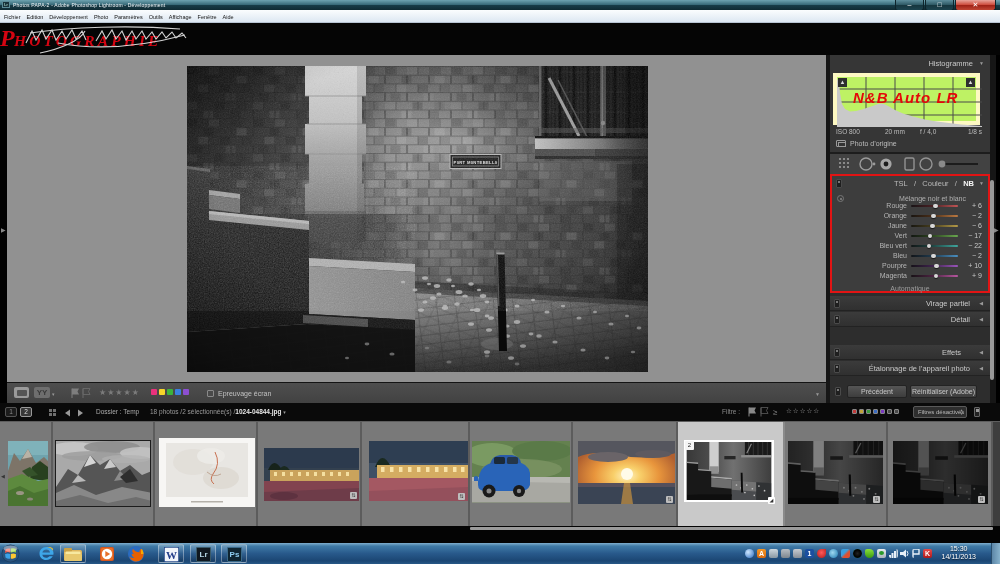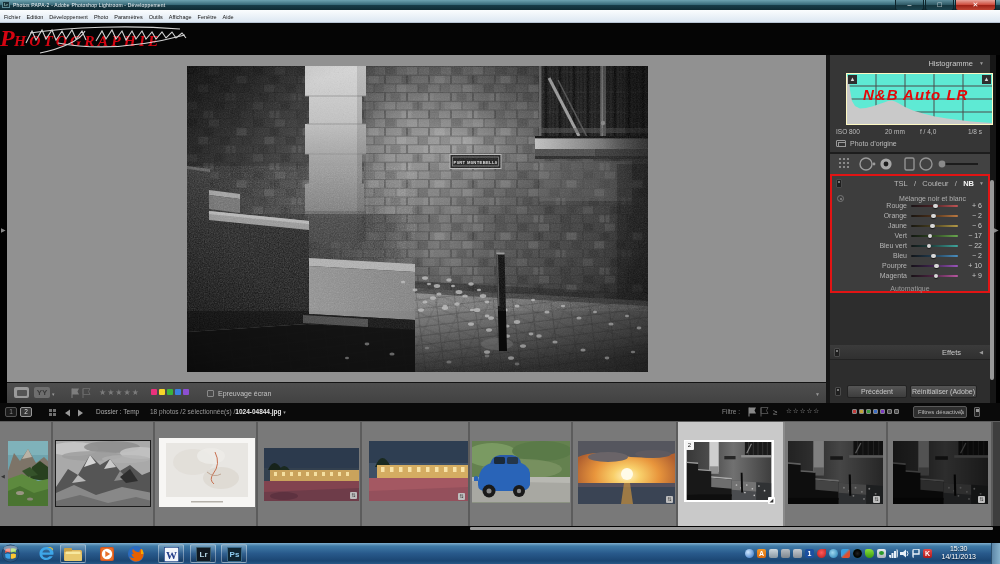--- a/index.html
+++ b/index.html
@@ -33,21 +33,21 @@
 #rscroll{left:990px;top:125px;width:4px;height:200px;background:#999;border-radius:2px;}
 #rsliver{left:996px;top:0;width:4px;height:348px;background:#000;}
 
 .pnl{position:absolute;left:0;width:160px;background:#343434;}
 .phead{position:absolute;font-size:7.5px;line-height:9px;color:#c9c9c9;}
 .parrow{position:absolute;font-size:5px;color:#9a9a9a;line-height:5px;}
 .pswitch{position:absolute;width:6px;height:9px;background:#1f1f1f;border:1px solid #4a4a4a;border-radius:1px;}
 .pswitch:after{content:"";position:absolute;left:1px;top:1px;width:2px;height:2px;background:#777;}
 .sep{position:absolute;left:0;width:160px;height:2px;background:#1d1d1d;}
 
-#histbox{position:absolute;left:16px;top:18px;width:147px;height:52px;background:#5eead4;border:1px solid #fef9c3;}
+#histbox{position:absolute;left:3px;top:18px;width:147px;height:52px;background:#bef264;border:4px solid #fef9c3;}
 .marker{position:absolute;top:1px;width:9px;height:9px;background:#2e2e2e;color:#dcdcdc;font-size:6px;line-height:9px;text-align:center;}
 #nbtext{position:absolute;left:16px;top:12px;font-size:15px;font-weight:bold;font-style:italic;color:#e40909;letter-spacing:1px;white-space:nowrap;}
 .exif{position:absolute;top:73px;font-size:6.5px;color:#bdbdbd;line-height:7px;}
 #porig{position:absolute;left:6px;top:85px;width:10px;height:7px;border:1px solid #9a9a9a;border-radius:1px;background:#343434;}
 #porig:after{content:"";position:absolute;left:1px;top:1px;width:6px;height:3px;border:1px solid #9a9a9a;}
 #porigtxt{position:absolute;left:20px;top:85px;font-size:7px;color:#bdbdbd;line-height:8px;}
 
 .srow{position:absolute;left:0;width:156px;height:10px;}
 .slab{position:absolute;right:81px;top:0;font-size:7px;line-height:9px;color:#b4b4b4;text-align:right;}
 .strack{position:absolute;left:79px;top:3.5px;width:47px;height:2.5px;border-radius:1px;}
@@ -540,23 +540,38 @@
         <div class="srow" style="top:95px;">
               <div class="slab">Magenta</div>
               <div class="strack" style="background:linear-gradient(90deg,#181216,#4a2240 45%,#b857a0);">
                 <div class="sknob" style="left:22.8px;"></div>
               </div>
               <div class="sval">+ 9</div>
             </div>
         <div class="phead" style="left:0;right:0;top:108px;text-align:center;font-size:7px;color:#9d9d9d;">Automatique</div>
       </div>
 
+      <div class="pnl" style="top:240.5px;height:15px;background:linear-gradient(#3b3b3b,#303030);border-bottom:1px solid #222;">
+            <div class="pswitch" style="left:4px;top:3px;"></div>
+            <div class="phead" style="right:20px;top:3px;">Virage partiel</div>
+            <div class="parrow" style="right:7px;top:5px;">◀</div>
+          </div>
+      <div class="pnl" style="top:256.9px;height:15px;background:linear-gradient(#3b3b3b,#303030);border-bottom:1px solid #222;">
+            <div class="pswitch" style="left:4px;top:3px;"></div>
+            <div class="phead" style="right:20px;top:3px;">Détail</div>
+            <div class="parrow" style="right:7px;top:5px;">◀</div>
+          </div>
       <div class="pnl" style="top:289.7px;height:15px;background:linear-gradient(#3b3b3b,#303030);border-bottom:1px solid #222;">
             <div class="pswitch" style="left:4px;top:3px;"></div>
             <div class="phead" style="right:29px;top:3px;">Effets</div>
+            <div class="parrow" style="right:7px;top:5px;">◀</div>
+          </div>
+      <div class="pnl" style="top:306.1px;height:15px;background:linear-gradient(#3b3b3b,#303030);border-bottom:1px solid #222;">
+            <div class="pswitch" style="left:4px;top:3px;"></div>
+            <div class="phead" style="right:20px;top:3px;">Étalonnage de l’appareil photo</div>
             <div class="parrow" style="right:7px;top:5px;">◀</div>
           </div>
 
       <div class="pswitch" style="left:5px;top:332px;"></div>
       <div class="pbtn" style="left:17px;top:330px;width:60px;">Précédent</div>
       <div class="pbtn" style="left:80px;top:330px;width:67px;">Réinitialiser (Adobe)</div>
     </div>
       </div>
     <div class="abs" id="rscroll"></div>
     <div class="abs" id="rsliver">

